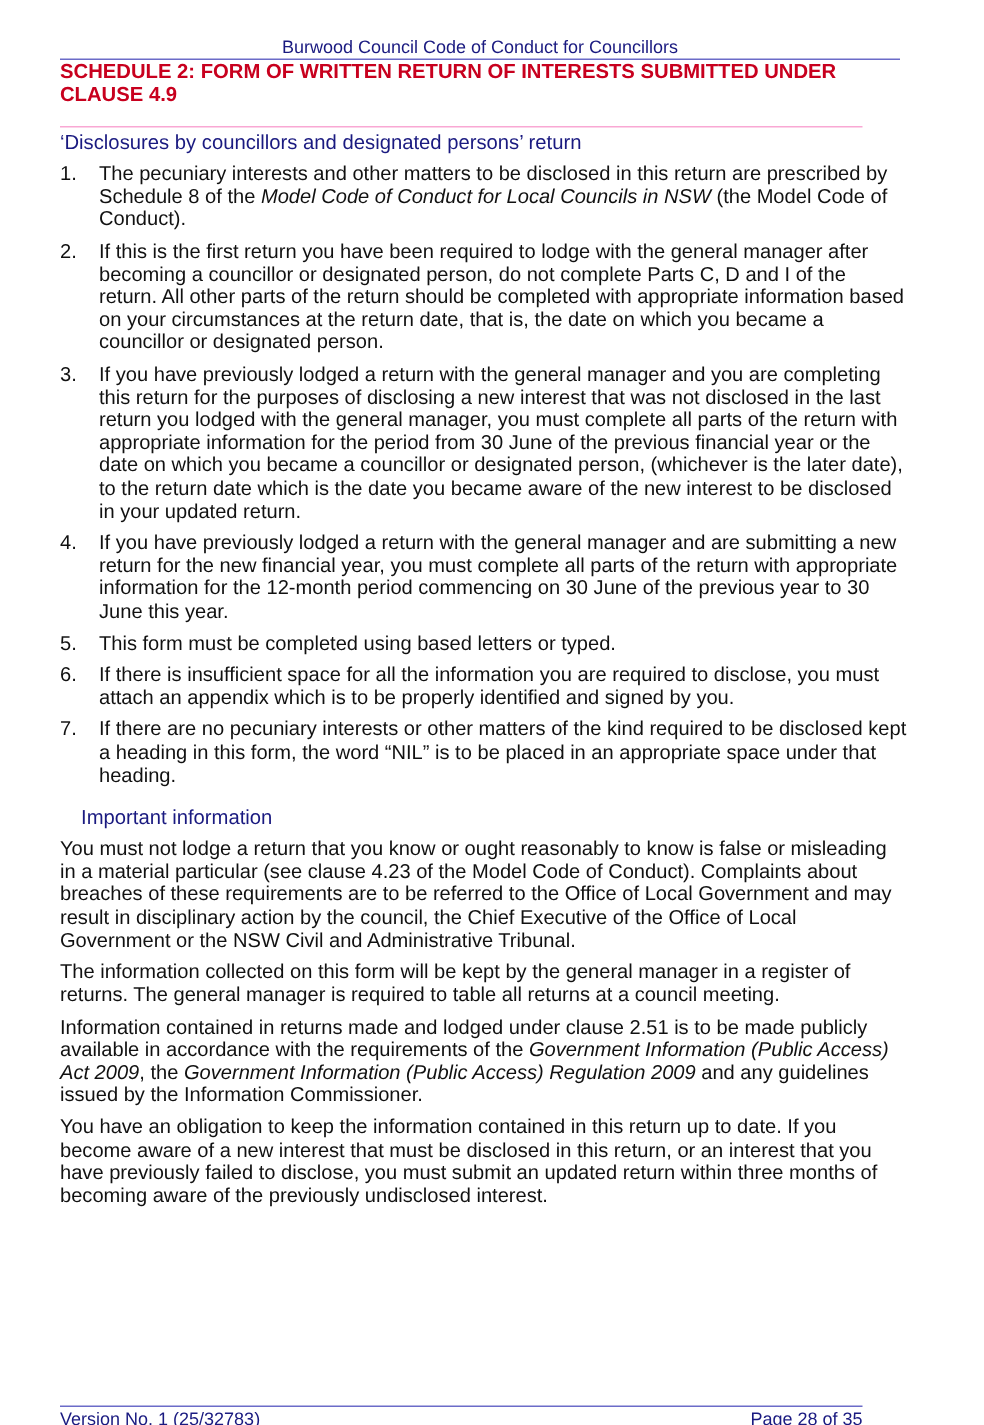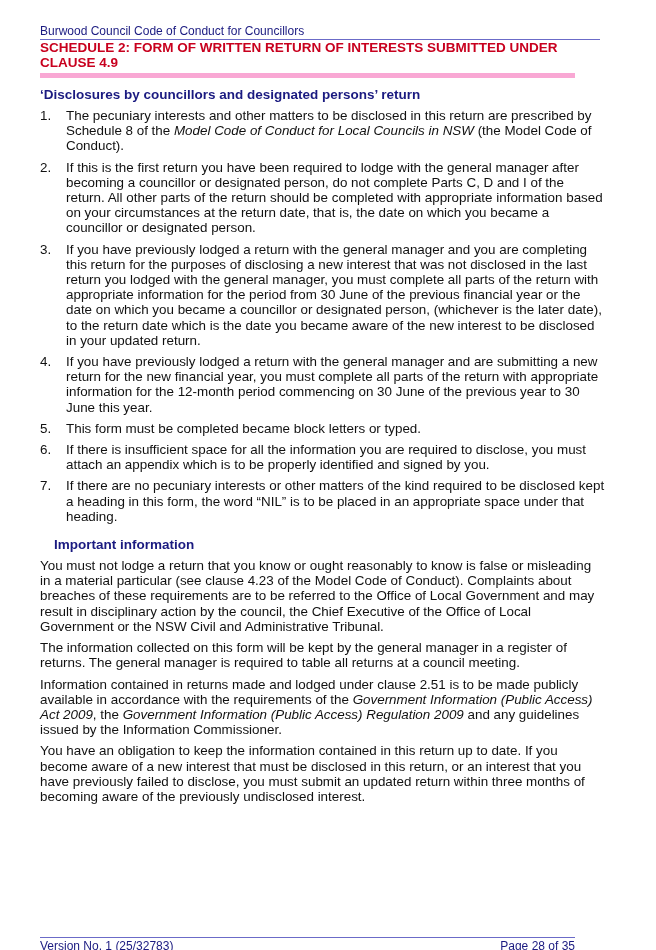--- a/index.html
+++ b/index.html
@@ -2,31 +2,31 @@
 <html><head>
   <meta charset="utf-8">
   <style>
     html, body { margin: 0; padding: 0; background: #ffffff; }
     body {
       width: 656px; height: 950px; position: relative; overflow: hidden;
       font-family: "Liberation Sans", sans-serif; color: #111111;
     }
     .running-head {
       position: absolute; left: 40px; top: 24px; width: 560px;
-      text-align: left; font-size: 12px; color: #1a1a80; line-height: 14px;
+      text-align: center; font-size: 12px; color: #1a1a80; line-height: 14px;
       padding-bottom: 1px; border-bottom: 1px solid #6b6bc8;
     }
     .schedule-title {
       position: absolute; left: 40px; top: 40px; width: 535px;
       font-size: 13.5px; font-weight: bold; color: #c8001e; line-height: 15px;
-      padding-bottom: 3px; border-bottom: 5px solid #f9a8d4;
+      padding-bottom: 14px; border-bottom: 1px solid #f9a8d4;
     }
     .content { position: absolute; left: 40px; top: 86px; width: 565px; }
     h2 {
-      margin: 0 0 5px 0; font-size: 13.5px; font-weight: bold; color: #1a1a80; line-height: 17px;
+      margin: 0 0 5px 0; font-size: 13.5px; font-weight: normal; color: #1a1a80; line-height: 17px;
     }
     ol.numbered { list-style: none; margin: 0; padding: 0; }
     ol.numbered li {
       position: relative; padding-left: 26px; font-size: 13.4px; line-height: 15.2px; margin-bottom: 6px;
     }
     ol.numbered li .num { position: absolute; left: 0; top: 0; }
     .section-head { margin-top: 12px; padding-left: 14px; }
     p.para { margin: 0 0 6px 0; font-size: 13.4px; line-height: 15.2px; }
     em { }
     .footer {
@@ -55,21 +55,21 @@
     <li>
       <span class="num">3.</span>
       <span>If you have previously lodged a return with the general manager and you are completing this return for the purposes of disclosing a new interest that was not disclosed in the last return you lodged with the general manager, you must complete all parts of the return with appropriate information for the period from 30 June of the previous financial year or the date on which you became a councillor or designated person, (whichever is the later date), to the return date which is the date you became aware of the new interest to be disclosed in your updated return.</span>
     </li>
     <li>
       <span class="num">4.</span>
       <span>If you have previously lodged a return with the general manager and are submitting a new return for the new financial year, you must complete all parts of the return with appropriate information for the 12-month period commencing on 30 June of the previous year to 30 June this year.</span>
     </li>
     <li>
       <span class="num">5.</span>
-      <span>This form must be completed became block letters or typed.</span>
+      <span>This form must be completed using based letters or typed.</span>
     </li>
     <li>
       <span class="num">6.</span>
       <span>If there is insufficient space for all the information you are required to disclose, you must attach an appendix which is to be properly identified and signed by you.</span>
     </li>
     <li>
       <span class="num">7.</span>
       <span>If there are no pecuniary interests or other matters of the kind required to be disclosed kept a heading in this form, the word “NIL” is to be placed in an appropriate space under that heading.</span>
     </li>
   </ol>

